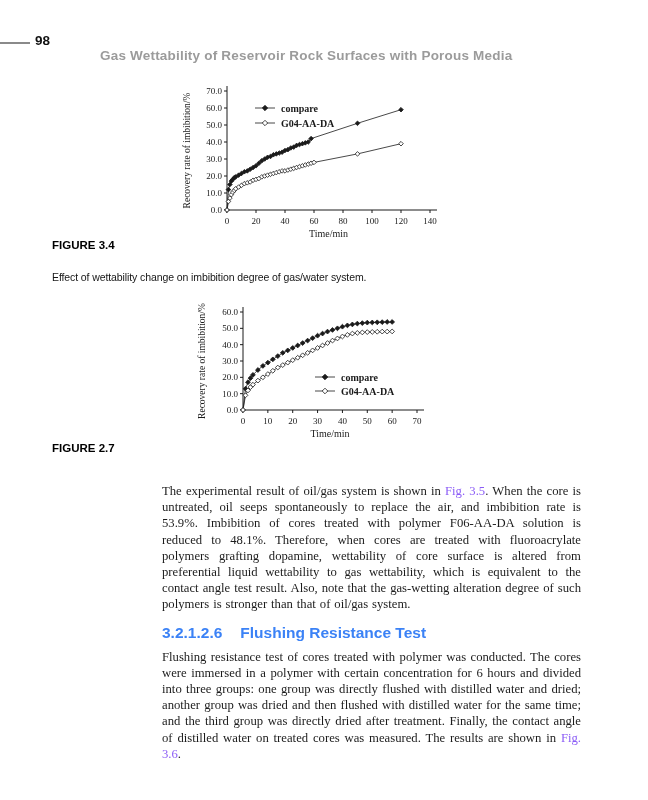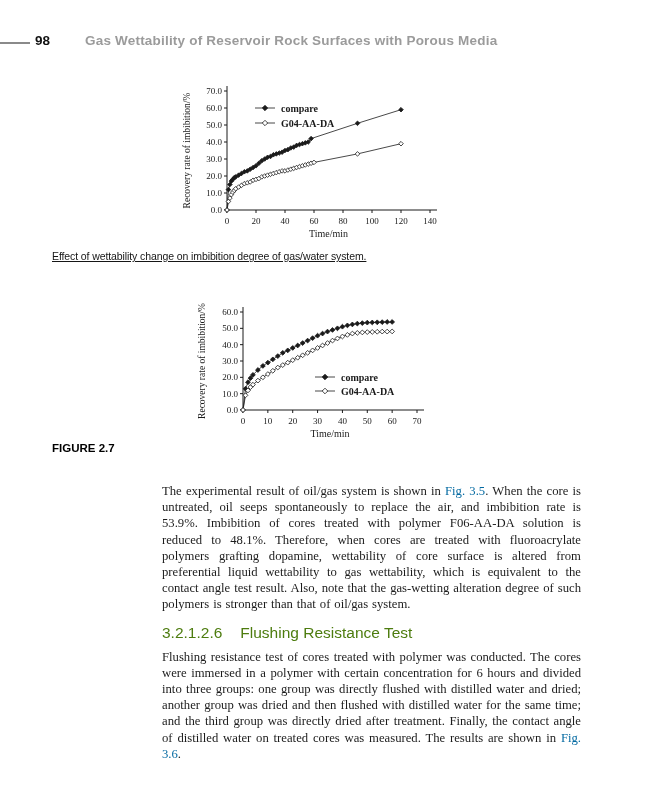--- a/index.html
+++ b/index.html
@@ -6,38 +6,38 @@
   body{
     width:648px;height:800px;background:#ffffff;position:relative;
     font-family:"Liberation Serif", serif;color:#1a1a1a;overflow:hidden;
   }
   
   .header{position:absolute;top:33px;left:0;width:543px;height:22px;}
   .margin-rule{position:absolute;left:0;top:9px;width:30px;height:2px;background:#8a8a8a;}
   .page-number{position:absolute;left:35px;top:0;font-family:"Liberation Sans",sans-serif;
     font-weight:700;font-size:13.5px;color:#111;}
   .running-title{position:absolute;left:85px;top:0;font-family:"Liberation Sans",sans-serif;
-    font-weight:700;font-size:13.5px;color:#9b9b9b;letter-spacing:.2px;margin:0;}
+    font-weight:700;font-size:13.5px;color:#9b9b9b;letter-spacing:.2px;margin:15px;}
   
   .chart{position:absolute;}
   #chart1{left:178px;top:72px;}
   #chart2{left:193px;top:282px;}
   
   .figcap{position:absolute;left:52px;width:480px;font-family:"Liberation Sans",sans-serif;}
   #figcap34{top:239px;}
   #figcap35{top:442px;}
   .figcap .label{font-weight:700;font-size:11.5px;color:#000;}
-  .figcap .desc{font-size:10.5px;color:#161616;margin-top:11px;letter-spacing:-0.1px;text-decoration:underline;}
+  .figcap .desc{font-size:10.5px;color:#161616;margin-top:20px;letter-spacing:-0.1px;}
   
   .bodytext{position:absolute;left:162px;top:483px;width:419px;}
   .bodytext p{margin:0;font-size:12.7px;line-height:16.2px;text-align:justify;
     color:#1c1c1c;word-spacing:0.06em;}
-  .bodytext a{color:#0369a1;text-decoration:none;}
+  .bodytext a{color:#8b5cf6;text-decoration:none;}
   .section-heading{margin:11px 0 7px 0;font-family:"Liberation Sans",sans-serif;
-    font-weight:400;font-size:15.5px;color:#4d7c0f;}
+    font-weight:700;font-size:15.5px;color:#3b82f6;}
   .section-heading .num{margin-right:18px;}
 </style>
 </head>
 <body>
 
 <div class="header">
   <span class="margin-rule"></span>
   <span class="page-number">98</span>
   <h1 class="running-title">Gas Wettability of Reservoir Rock Surfaces with Porous Media</h1>
 </div>
@@ -154,20 +154,21 @@
     <path d="M 223 69.4 L 225.3 71.7 L 223 74 L 220.7 71.7 Z" fill="#fff" stroke="#1a1a1a" stroke-width="0.8"></path>
     <line x1="77" y1="36" x2="97" y2="36" stroke="#1a1a1a" stroke-width="0.8"></line>
     <path d="M 87 33.3 L 89.7 36 L 87 38.7 L 84.3 36 Z" fill="#1a1a1a" stroke="#1a1a1a" stroke-width="0.8"></path>
     <text x="103" y="39.5" font-size="10px" font-weight="bold" font-family="&quot;Liberation Serif&quot;,serif" fill="#1a1a1a">compare</text>
     <line x1="77" y1="51" x2="97" y2="51" stroke="#1a1a1a" stroke-width="0.8"></line>
     <path d="M 87 48.3 L 89.7 51 L 87 53.7 L 84.3 51 Z" fill="#fff" stroke="#1a1a1a" stroke-width="0.8"></path>
     <text x="103" y="54.5" font-size="10px" font-weight="bold" font-family="&quot;Liberation Serif&quot;,serif" fill="#1a1a1a">G04-AA-DA</text>
   </svg>
 
 <div class="figcap" id="figcap34">
+  <div class="label">FIGURE 3.4</div>
   <div class="desc">Effect of wettability change on imbibition degree of gas/water system.</div>
 </div>
 
 <svg id="chart2" class="chart" width="252" height="165">
     <line x1="50" y1="25" x2="50" y2="128" stroke="#1a1a1a" stroke-width="1"></line>
     <line x1="50" y1="128" x2="231" y2="128" stroke="#1a1a1a" stroke-width="1"></line>
     <line x1="47" y1="128" x2="50" y2="128" stroke="#1a1a1a" stroke-width="1"></line>
     <text x="45" y="131" text-anchor="end" font-size="9px" font-family="&quot;Liberation Serif&quot;,serif" fill="#1a1a1a">0.0</text>
     <line x1="47" y1="111.66666666666667" x2="50" y2="111.66666666666667" stroke="#1a1a1a" stroke-width="1"></line>
     <text x="45" y="114.66666666666667" text-anchor="end" font-size="9px" font-family="&quot;Liberation Serif&quot;,serif" fill="#1a1a1a">10.0</text>

